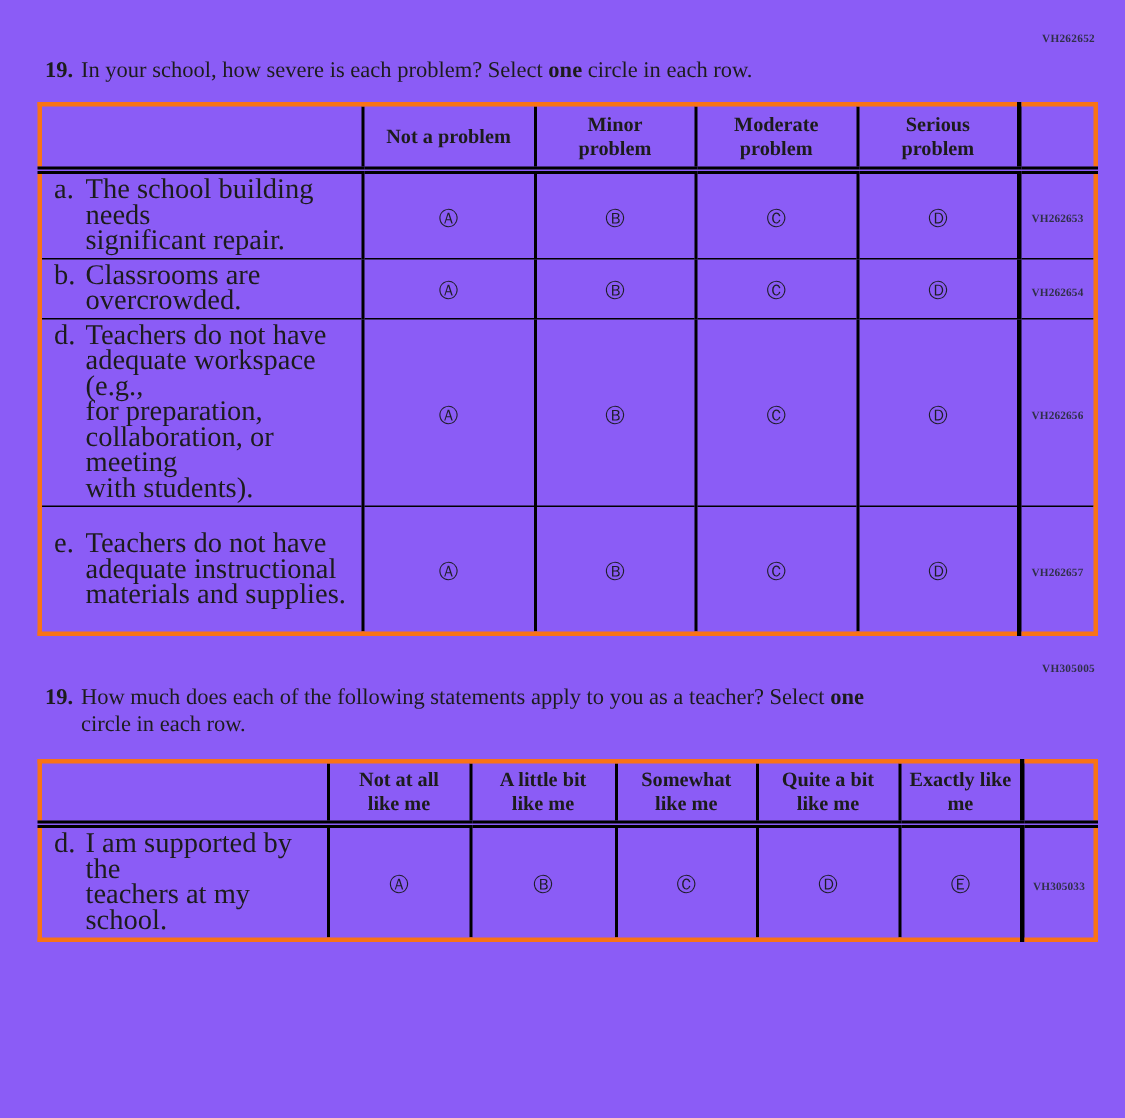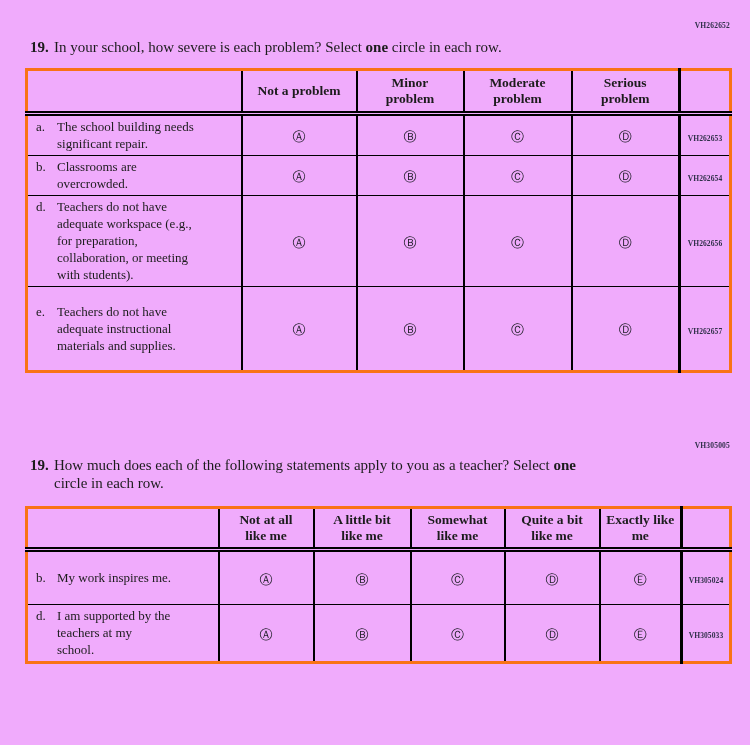--- a/index.html
+++ b/index.html
@@ -1,20 +1,20 @@
 <!DOCTYPE html>
 <html><head>
 <meta charset="utf-8">
 <style>
   * { margin:0; padding:0; box-sizing:border-box; }
   html,body { background:#ffffff; }
   .page {
     position:relative;
     width:750px; height:745px;
-    background:#f0abfc;
+    background:#8b5cf6;
     font-family:"Liberation Serif", serif;
     color:#1c1c1c;
     overflow:hidden;
   }
   .vhcode {
     position:absolute;
     font-size:7.5px;
     font-weight:bold;
     color:#30304a;
     letter-spacing:.2px;
@@ -53,21 +53,21 @@
   .qtable thead th {
     border-bottom:5px double #000;
     font-weight:bold;
     font-size:13.5px;
     line-height:16px;
     text-align:center;
     padding:3px 1px;
   }
   .hline { display:inline-block; white-space:pre-line; }
   td.stmt {
-    font-size:13px;
+    font-size:19px;
     line-height:17px;
     padding:2px 5px 3px 8px;
     vertical-align:middle;
   }
   .ltr { display:inline-block; width:21px; vertical-align:top; }
   .stxt {
     display:inline-block;
     white-space:pre-line;
     vertical-align:top;
     width:calc(100% - 23px);
@@ -220,29 +220,20 @@
 like me</span></th>
           <th><span class="hline">Quite a bit
 like me</span></th>
           <th><span class="hline">Exactly like
 me</span></th>
           <th class="codecol"></th>
         </tr>
       </thead>
       <tbody>
         <tr>
-          <td class="stmt"><span class="ltr">b.</span><span class="stxt">My work inspires me.</span></td>
-          <td class="opt"><span class="circ">Ⓐ</span></td>
-          <td class="opt"><span class="circ">Ⓑ</span></td>
-          <td class="opt"><span class="circ">Ⓒ</span></td>
-          <td class="opt"><span class="circ">Ⓓ</span></td>
-          <td class="opt"><span class="circ">Ⓔ</span></td>
-          <td class="codecell"><span>VH305024</span></td>
-        </tr>
-        <tr>
           <td class="stmt"><span class="ltr">d.</span><span class="stxt">I am supported by the
 teachers at my
 school.</span></td>
           <td class="opt"><span class="circ">Ⓐ</span></td>
           <td class="opt"><span class="circ">Ⓑ</span></td>
           <td class="opt"><span class="circ">Ⓒ</span></td>
           <td class="opt"><span class="circ">Ⓓ</span></td>
           <td class="opt"><span class="circ">Ⓔ</span></td>
           <td class="codecell"><span>VH305033</span></td>
         </tr>

